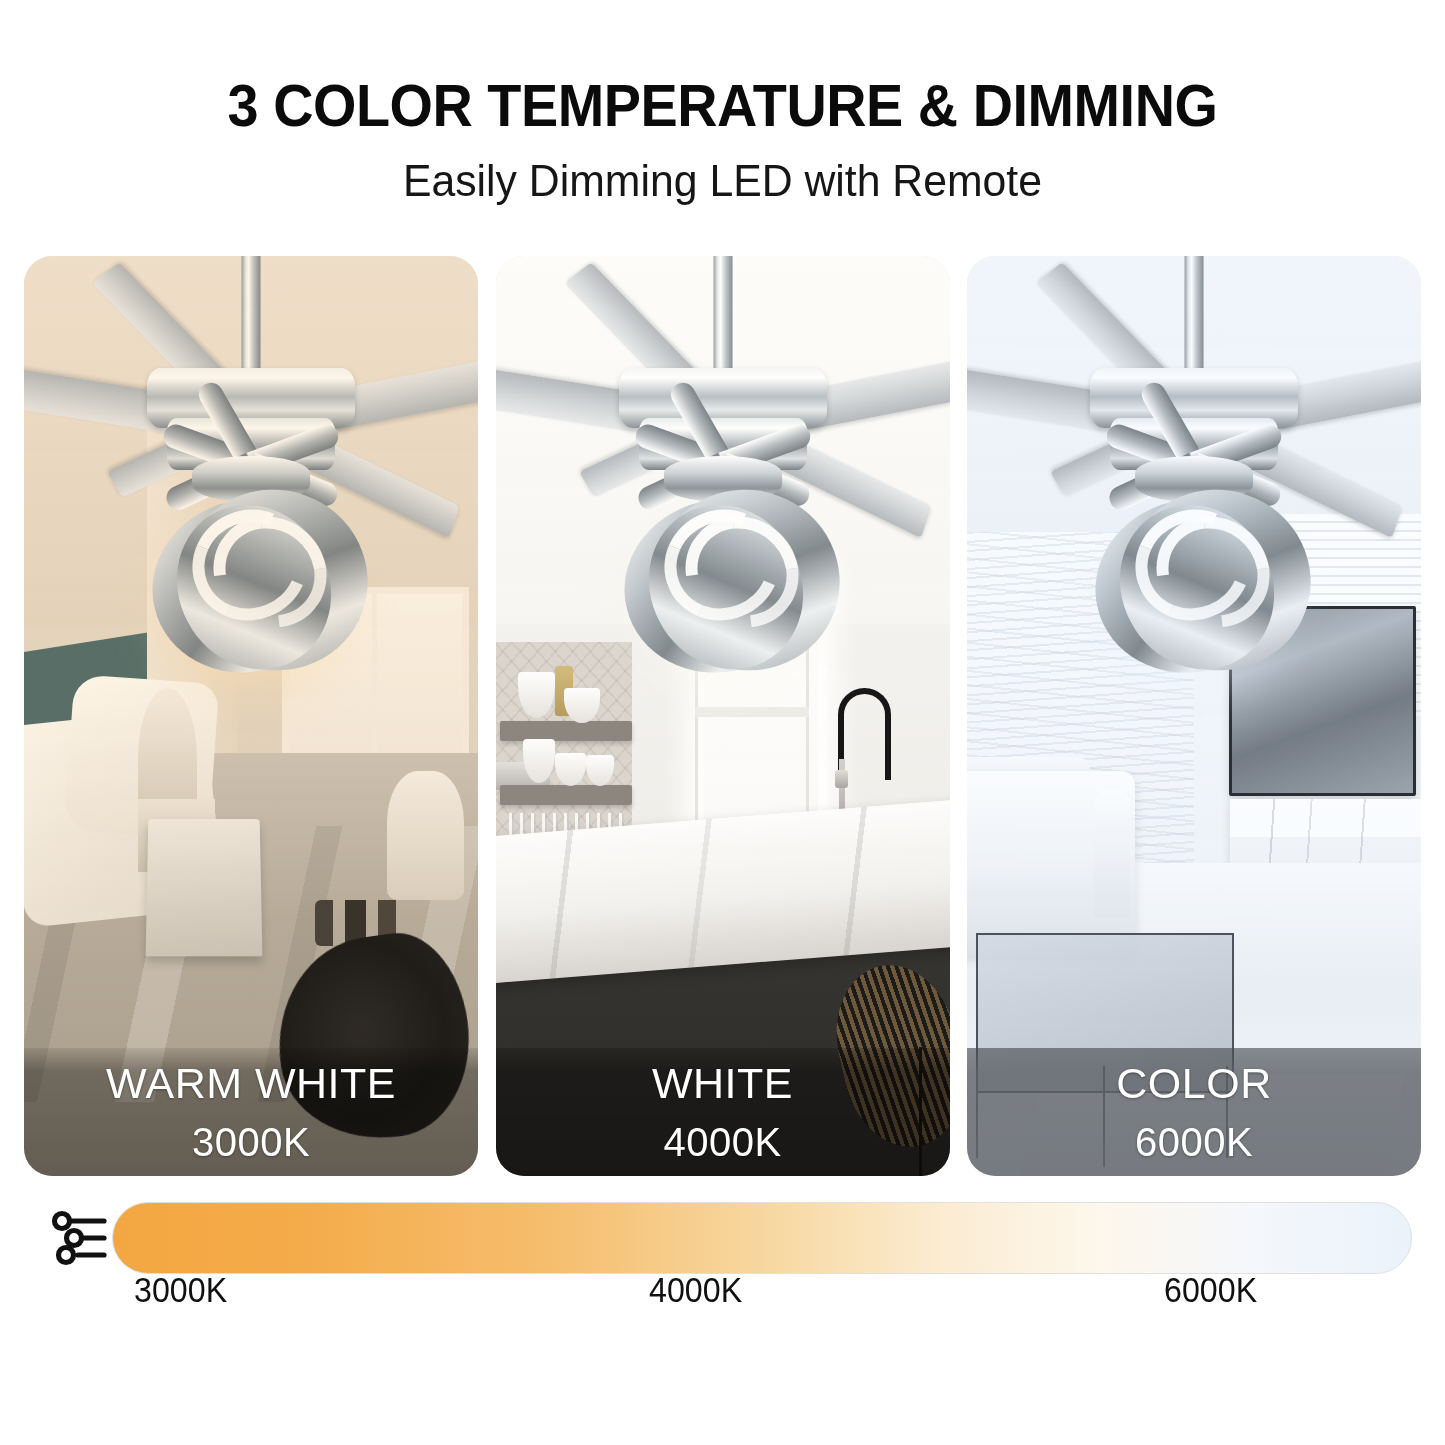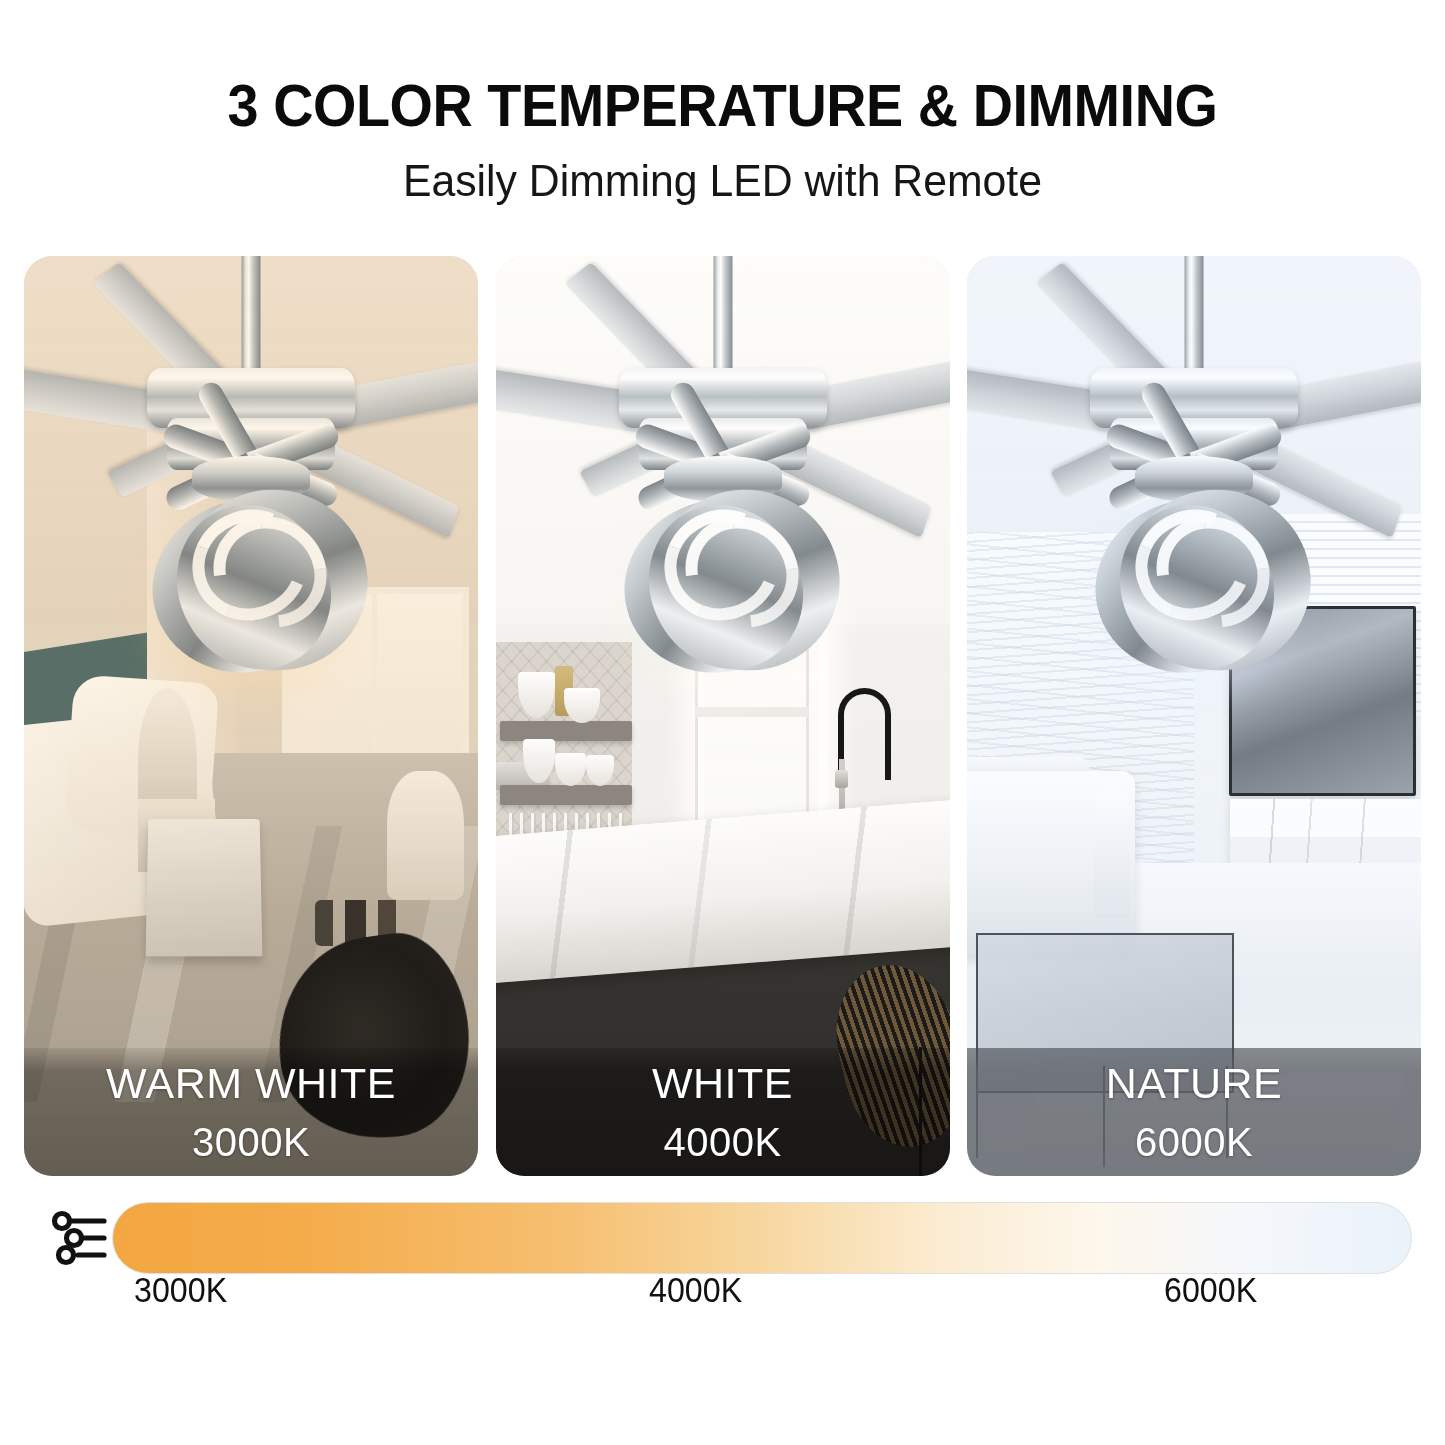--- a/index.html
+++ b/index.html
@@ -580,21 +580,21 @@
       </div>
       <div class="led">
         <div class="arc a1"></div>
         <div class="arc a2"></div>
       </div>
     </div>
 
     <div class="cast"></div>
 
     <div class="caption">
-      <div class="cap-name">NATURE</div>
+      <div class="cap-name">COLOR</div>
       <div class="cap-temp">6000K</div>
     </div>
   </div>
 
 </div>
 
 <div class="scales">
 
   <div class="scale-row">
     <div class="sc-icon">

